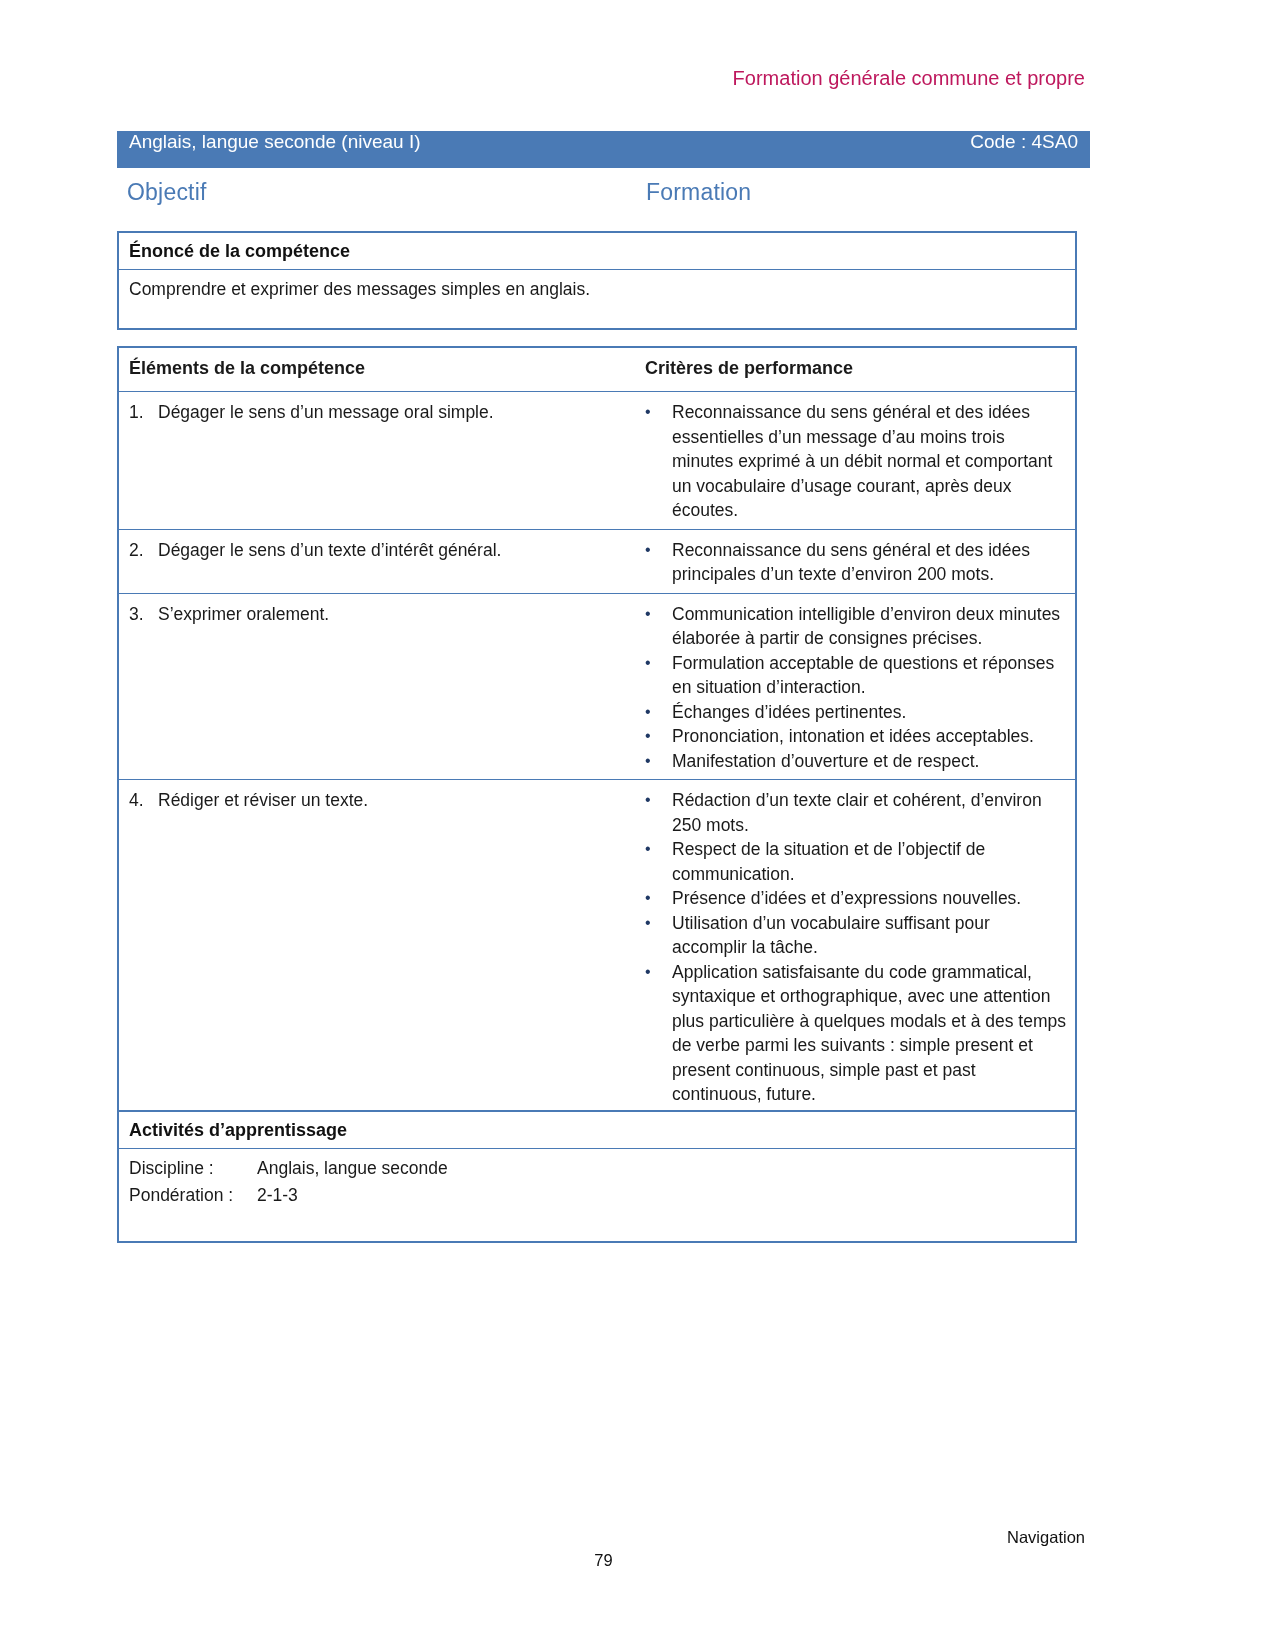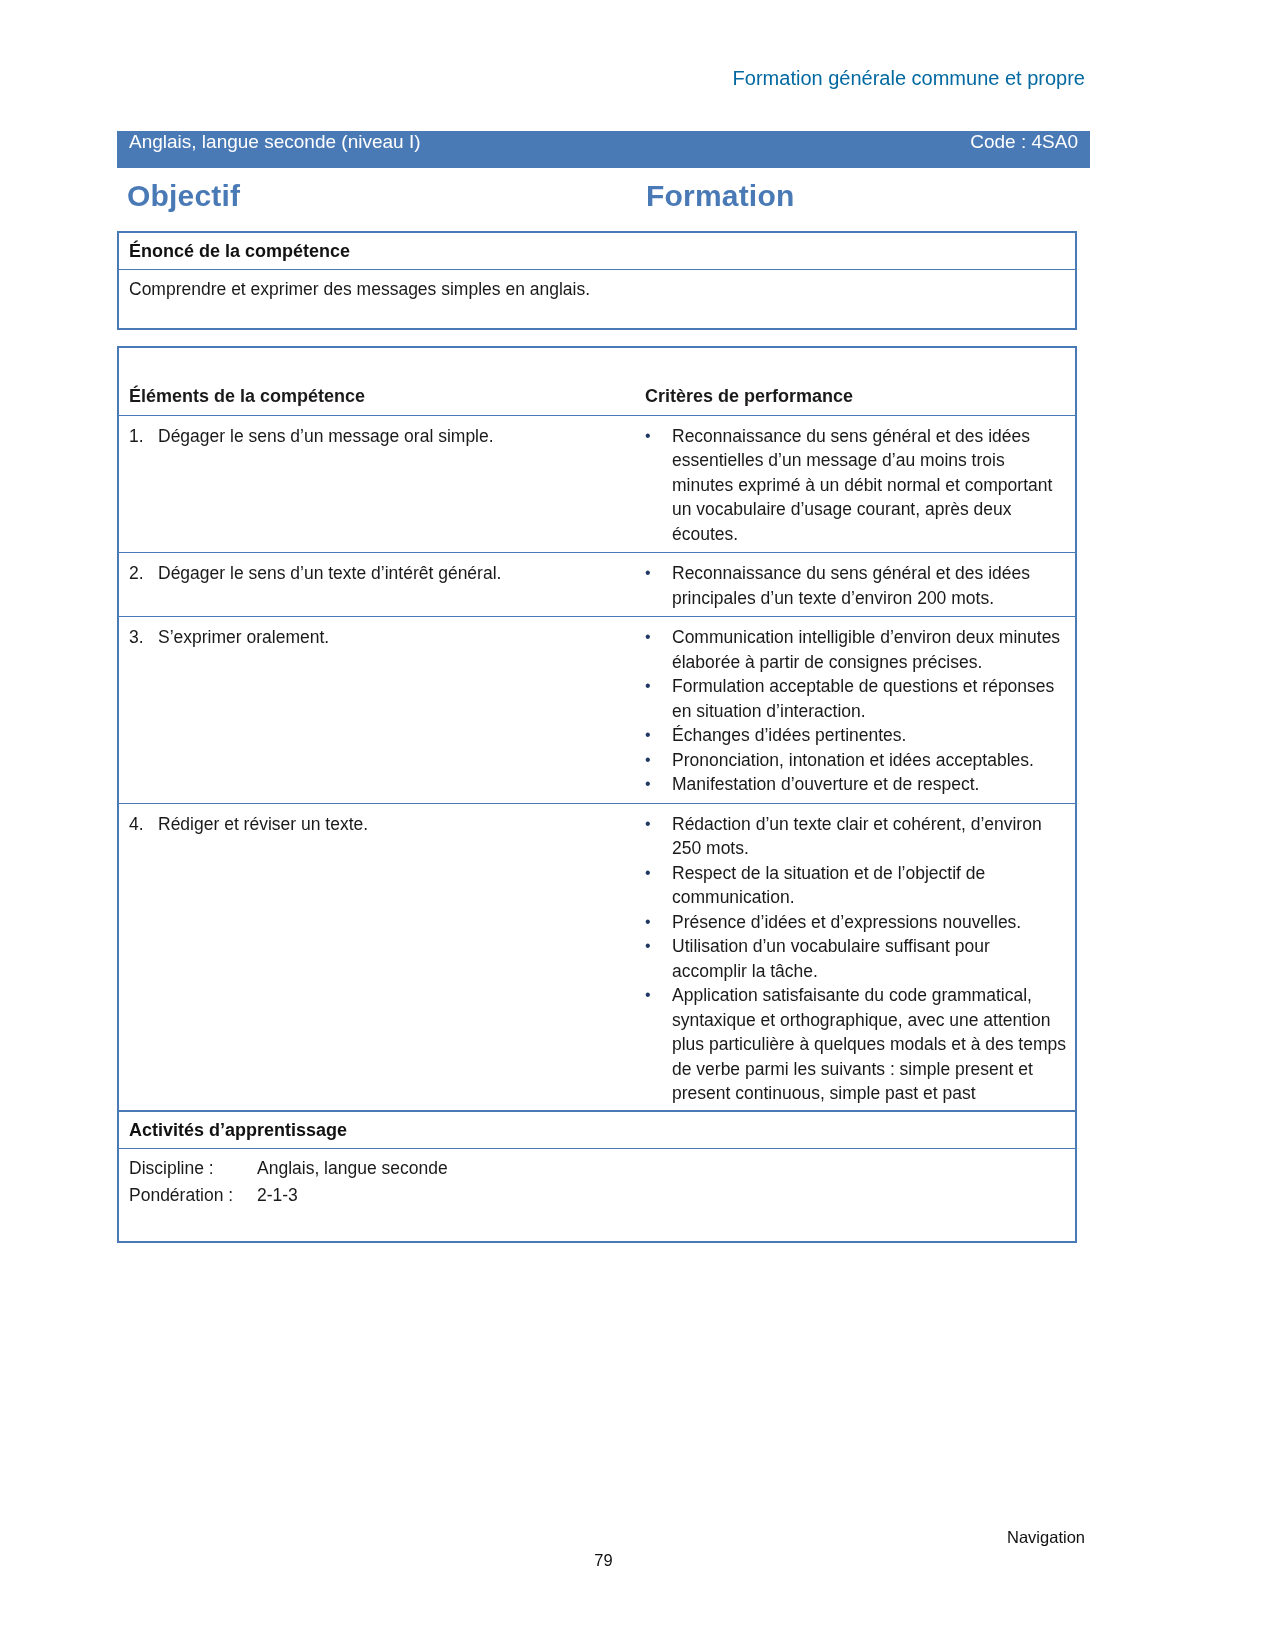--- a/index.html
+++ b/index.html
@@ -4,33 +4,33 @@
 <style>
   html,body{margin:0;padding:0;}
   body{
     width:1275px;height:1650px;position:relative;background:#ffffff;
     font-family:"Liberation Sans","DejaVu Sans",sans-serif;
     color:#1a1a1a;-webkit-font-smoothing:antialiased;
   }
 
   .header-right{
     position:absolute;top:67px;left:117px;width:968px;
-    text-align:right;font-size:20px;color:#0369a1;
+    text-align:right;font-size:20px;color:#be185d;
   }
 
   .banner{
     position:absolute;top:131px;left:117px;width:973px;height:37px;
     background:#4a7ab5;color:#ffffff;box-sizing:border-box;
     display:flex;justify-content:space-between;align-items:flex-start;
     padding:0 12px;font-size:19px;
   }
 
   .col-headings{position:absolute;top:179px;left:117px;width:973px;height:30px;}
   .col-headings .h{
-    position:absolute;top:0;font-size:30px;font-weight:bold;color:#4a7ab5;
+    position:absolute;top:0;font-size:23px;font-weight:normal;color:#4a7ab5;
     letter-spacing:0.2px;
   }
   .col-headings .h.left{left:10px;}
   .col-headings .h.right{left:529px;}
 
   .box{
     position:absolute;left:117px;width:960px;box-sizing:border-box;
     border:2.5px solid #4a7ab5;background:#fff;
   }
   .box-header{
@@ -46,21 +46,21 @@
   .trow{display:flex;border-top:1.5px solid #4a7ab5;box-sizing:border-box;}
   .trow.header{border-top:none;min-height:43px;}
   .cell-left{
     width:526px;box-sizing:border-box;flex:none;
     padding:8px 12px 6px 10px;font-size:17.5px;line-height:24.5px;
   }
   .cell-right{
     flex:1;box-sizing:border-box;
     padding:8px 8px 6px 0;font-size:17.5px;line-height:24.5px;
   }
-  .cell-head{font-weight:bold;font-size:18px;margin-top:28px;}
+  .cell-head{font-weight:bold;font-size:18px;}
   .num-item{display:flex;}
   .num-item .num{width:29px;flex:none;}
   .bullet-li{display:flex;}
   .bullet-li .dot{
     width:27px;flex:none;color:#1f3864;font-size:16px;
     line-height:24.5px;
   }
   .bullet-li .btxt{flex:1;max-width:412px;}
   #row-1{min-height:132px;}
   #row-2{min-height:56px;}

